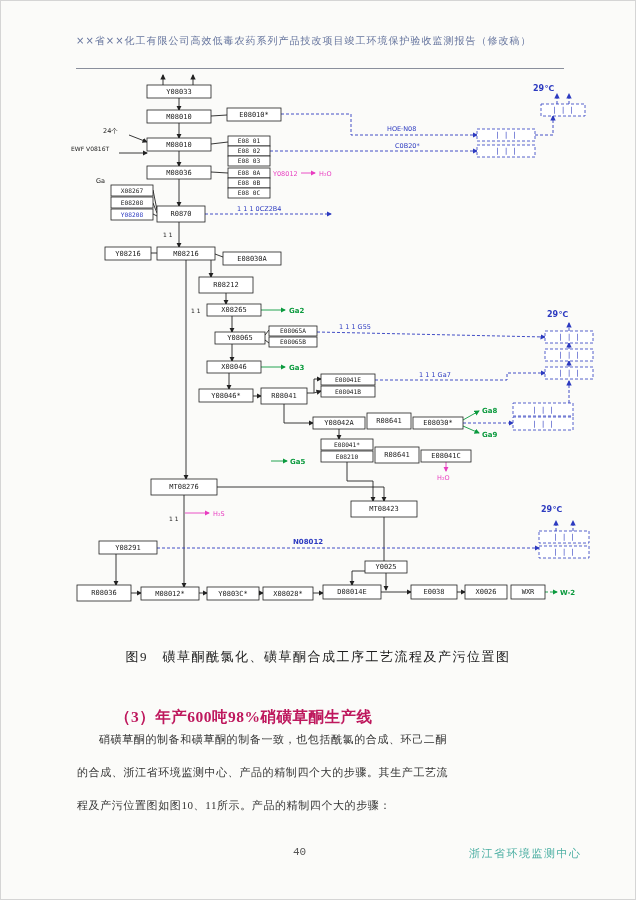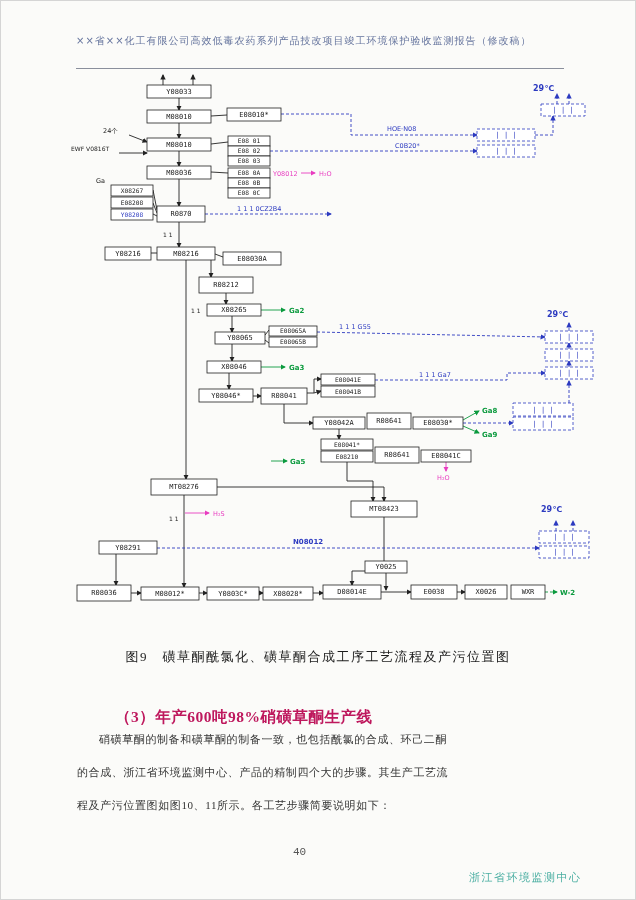--- a/index.html
+++ b/index.html
@@ -25,21 +25,21 @@
   }
   .para{position:absolute;top:722px;left:76px;width:486px;color:#333;}
   .para .ln{font-size:11px;line-height:33px;letter-spacing:0.6px;white-space:nowrap;}
   .para .ln.first{text-indent:2em;}
   .pagenum{
     position:absolute;top:845px;left:292px;font-size:11px;color:#555;
     font-family:Liberation Mono, monospace;
   }
   .wmark{
     position:absolute;top:845px;left:468px;font-size:11px;color:#2aa092;
-    letter-spacing:1.5px;opacity:.85;font-family:Liberation Serif, serif;margin-top:24px;
+    letter-spacing:1.5px;opacity:.85;font-family:Liberation Serif, serif;
   }
 </style>
 </head>
 <body>
 
 <div class="page">
 
   <div class="hdr">××省××化工有限公司高效低毒农药系列产品技改项目竣工环境保护验收监测报告（修改稿）</div>
 
   <svg id="flow-svg" width="636" height="900" viewBox="0 0 636 900">
@@ -379,20 +379,20 @@
       <text x="168" y="520" font-size="6" fill="#222222" font-family="&quot;DejaVu Sans&quot;, sans-serif">1 1</text>
     </svg>
 
   <div class="caption">图9　磺草酮酰氯化、磺草酮合成工序工艺流程及产污位置图</div>
 
   <div class="heading">（3）年产600吨98%硝磺草酮生产线</div>
 
   <div class="para">
     <div class="ln first">硝磺草酮的制备和磺草酮的制备一致，也包括酰氯的合成、环己二酮</div>
     <div class="ln">的合成、浙江省环境监测中心、产品的精制四个大的步骤。其生产工艺流</div>
-    <div class="ln">程及产污位置图如图10、11所示。各工艺步骤简要说明如下：</div>
+    <div class="ln">程及产污位置图如图10、11所示。产品的精制四个大的步骤：</div>
   </div>
 
   <div class="pagenum">40</div>
 
   <div class="wmark">浙江省环境监测中心</div>
 
 </div>
 
 </body></html>

